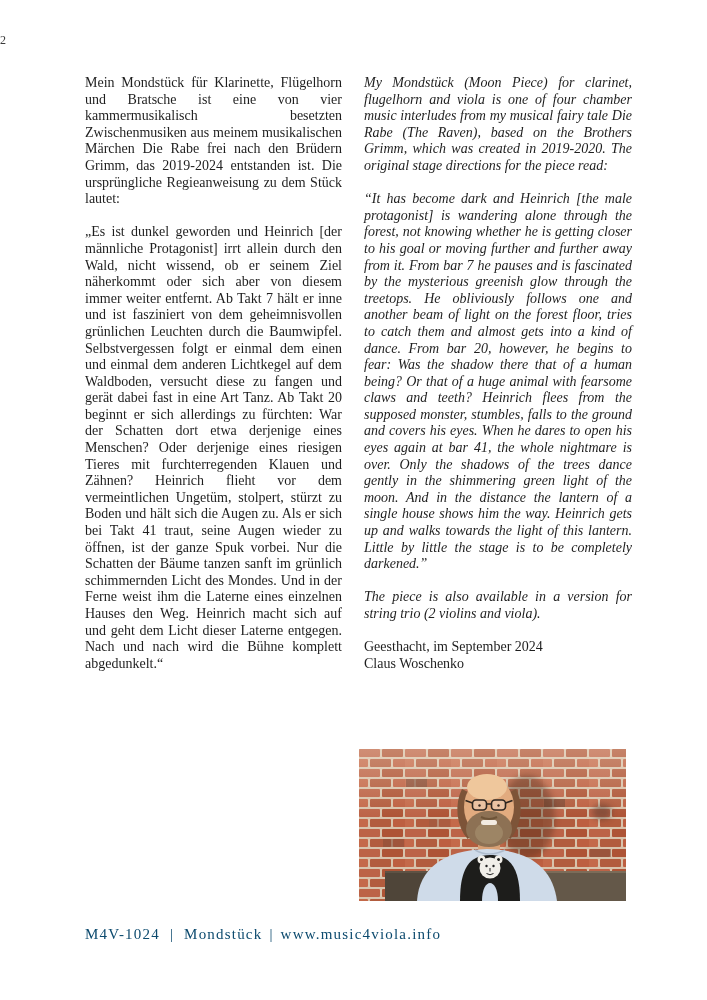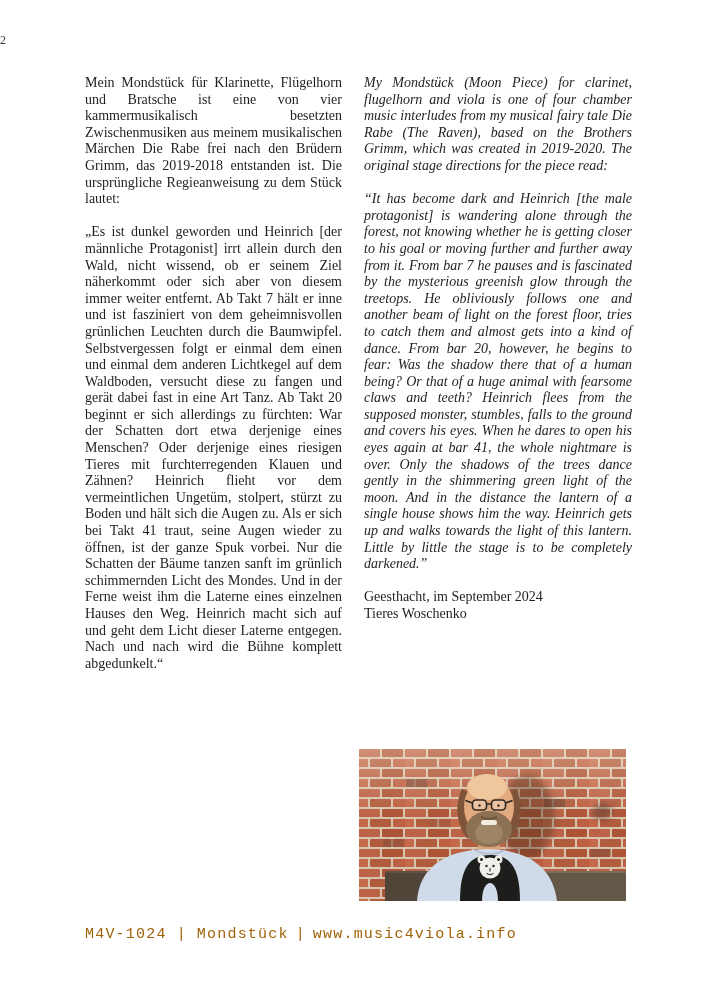--- a/index.html
+++ b/index.html
@@ -27,43 +27,44 @@
   .col p:last-child { margin-bottom: 0; }
   .signoff { font-style: normal; margin-top: 8px; }
   .signoff div { line-height: 16.6px; }
   .photo-frame {
     position: absolute; left: 359px; top: 749px;
     width: 267px; height: 152px;
   }
   .photo-frame svg { display: block; width: 267px; height: 152px; }
   .footer {
     position: absolute; left: 85px; top: 926px;
-    font-family: Liberation Mono, monospace;
+    font-family: Liberation Serif, serif;
     font-size: 15px; letter-spacing: 1.2px;
-    color: #a16207; white-space: nowrap;
+    color: #0c4a6e; white-space: nowrap;
   }
   .footer .sep1 { margin: 0 10px; }
   .footer .sep2 { margin: 0 7px; }
 </style>
 </head>
 <body>
 
 <div class="page-number">2</div>
 
 <div class="col col-left" lang="de">
-  <p>Mein Mondstück für Klarinette, Flügelhorn und Bratsche ist eine von vier kammermusikalisch besetzten Zwischenmusiken aus meinem musikalischen Märchen Die Rabe frei nach den Brüdern Grimm, das 2019-2018 entstanden ist. Die ursprüngliche Regieanweisung zu dem Stück lautet:</p>
+  <p>Mein Mondstück für Klarinette, Flügelhorn und Bratsche ist eine von vier kammermusikalisch besetzten Zwischenmusiken aus meinem musikalischen Märchen Die Rabe frei nach den Brüdern Grimm, das 2019-2024 entstanden ist. Die ursprüngliche Regieanweisung zu dem Stück lautet:</p>
   <p>„Es ist dunkel geworden und Heinrich [der männliche Protagonist] irrt allein durch den Wald, nicht wissend, ob er seinem Ziel näherkommt oder sich aber von diesem immer weiter entfernt. Ab Takt 7 hält er inne und ist fasziniert von dem geheimnisvollen grünlichen Leuchten durch die Baumwipfel. Selbstvergessen folgt er einmal dem einen und einmal dem anderen Lichtkegel auf dem Waldboden, versucht diese zu fangen und gerät dabei fast in eine Art Tanz. Ab Takt 20 beginnt er sich allerdings zu fürchten: War der Schatten dort etwa derjenige eines Menschen? Oder derjenige eines riesigen Tieres mit furchterregenden Klauen und Zähnen? Heinrich flieht vor dem vermeintlichen Ungetüm, stolpert, stürzt zu Boden und hält sich die Augen zu. Als er sich bei Takt 41 traut, seine Augen wieder zu öffnen, ist der ganze Spuk vorbei. Nur die Schatten der Bäume tanzen sanft im grünlich schimmernden Licht des Mondes. Und in der Ferne weist ihm die Laterne eines einzelnen Hauses den Weg. Heinrich macht sich auf und geht dem Licht dieser Laterne entgegen. Nach und nach wird die Bühne komplett abgedunkelt.“</p>
 </div>
 
 <div class="col col-right" lang="en">
   <p>My Mondstück (Moon Piece) for clarinet, flugelhorn and viola is one of four chamber music interludes from my musical fairy tale Die Rabe (The Raven), based on the Brothers Grimm, which was created in 2019-2020. The original stage directions for the piece read:</p>
   <p>“It has become dark and Heinrich [the male protagonist] is wandering alone through the forest, not knowing whether he is getting closer to his goal or moving further and further away from it. From bar 7 he pauses and is fascinated by the mysterious greenish glow through the treetops. He obliviously follows one and another beam of light on the forest floor, tries to catch them and almost gets into a kind of dance. From bar 20, however, he begins to fear: Was the shadow there that of a human being? Or that of a huge animal with fearsome claws and teeth? Heinrich flees from the supposed monster, stumbles, falls to the ground and covers his eyes. When he dares to open his eyes again at bar 41, the whole nightmare is over. Only the shadows of the trees dance gently in the shimmering green light of the moon. And in the distance the lantern of a single house shows him the way. Heinrich gets up and walks towards the light of this lantern. Little by little the stage is to be completely darkened.”</p>
+  <p>The piece is also available in a version for string trio (2 violins and viola).</p>
   <div class="signoff">
     <div>Geesthacht, im September 2024</div>
-    <div>Tieres Woschenko</div>
+    <div>Claus Woschenko</div>
   </div>
 </div>
 
 <div class="photo-frame">
   <svg viewBox="0 0 267 152" xmlns="http://www.w3.org/2000/svg">
     <defs>
       <pattern id="bricks" width="46" height="20" patternUnits="userSpaceOnUse">
         <rect width="46" height="20" fill="#d8c3ac"></rect>
         <rect x="0" y="0" width="21" height="8" rx="1" fill="#bc6347"></rect>
         <rect x="23" y="0" width="21" height="8" rx="1" fill="#ae5436"></rect>

